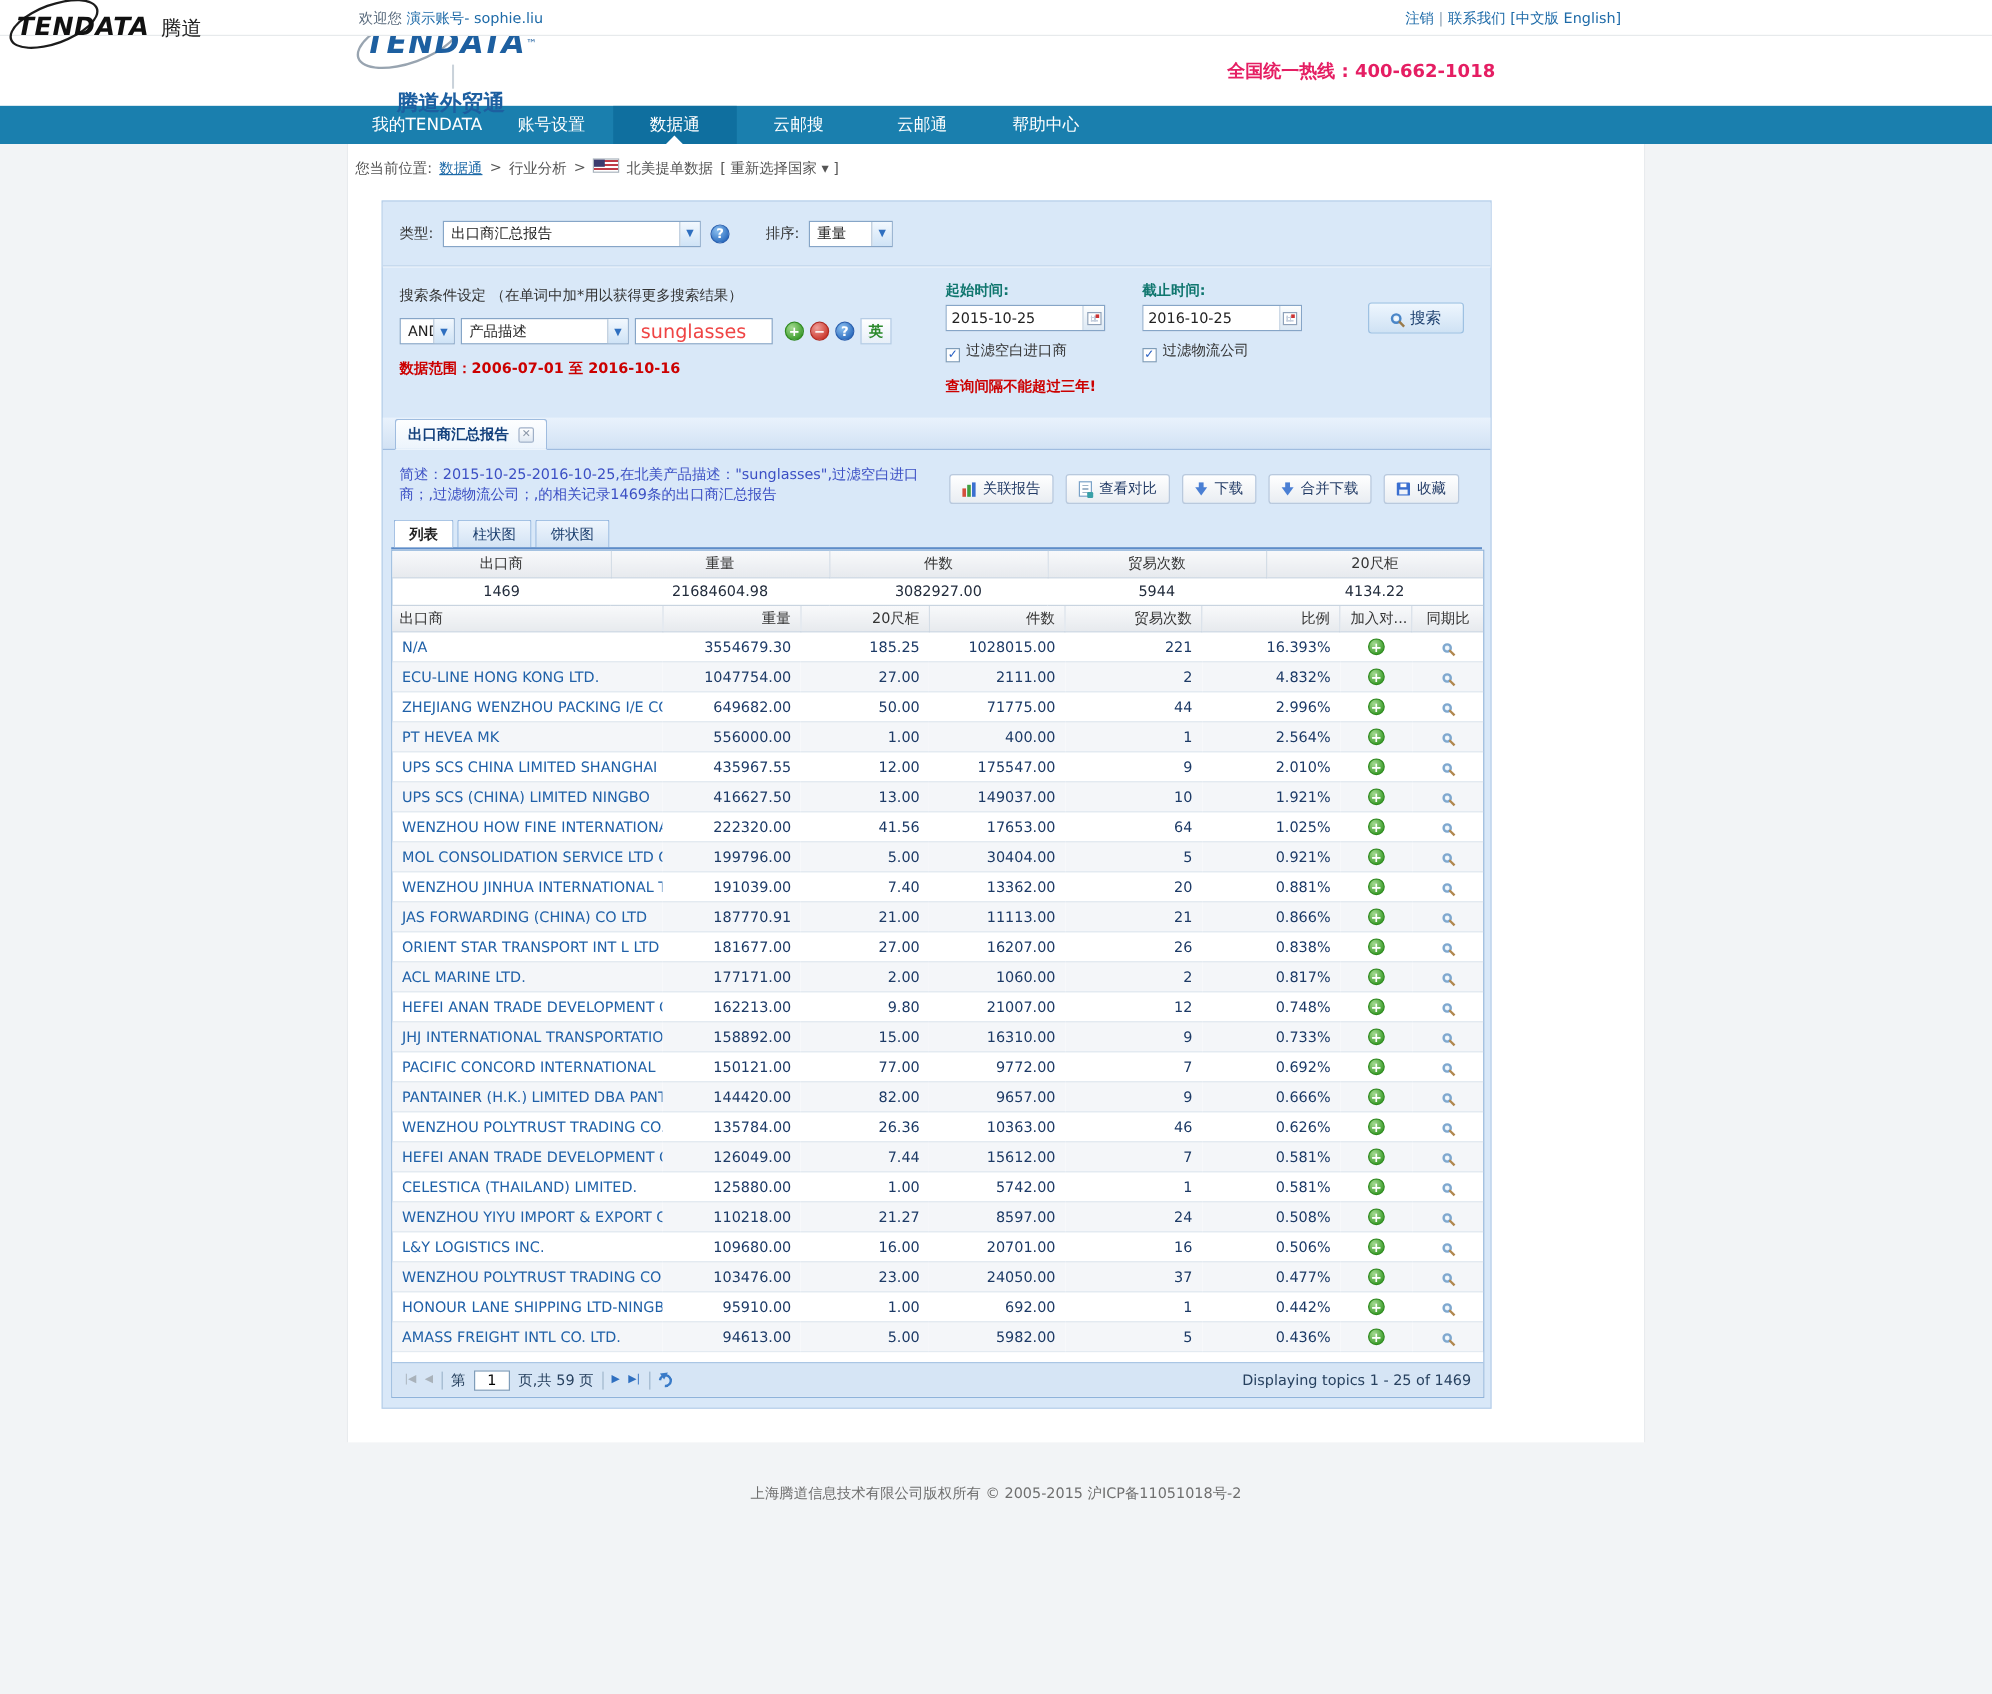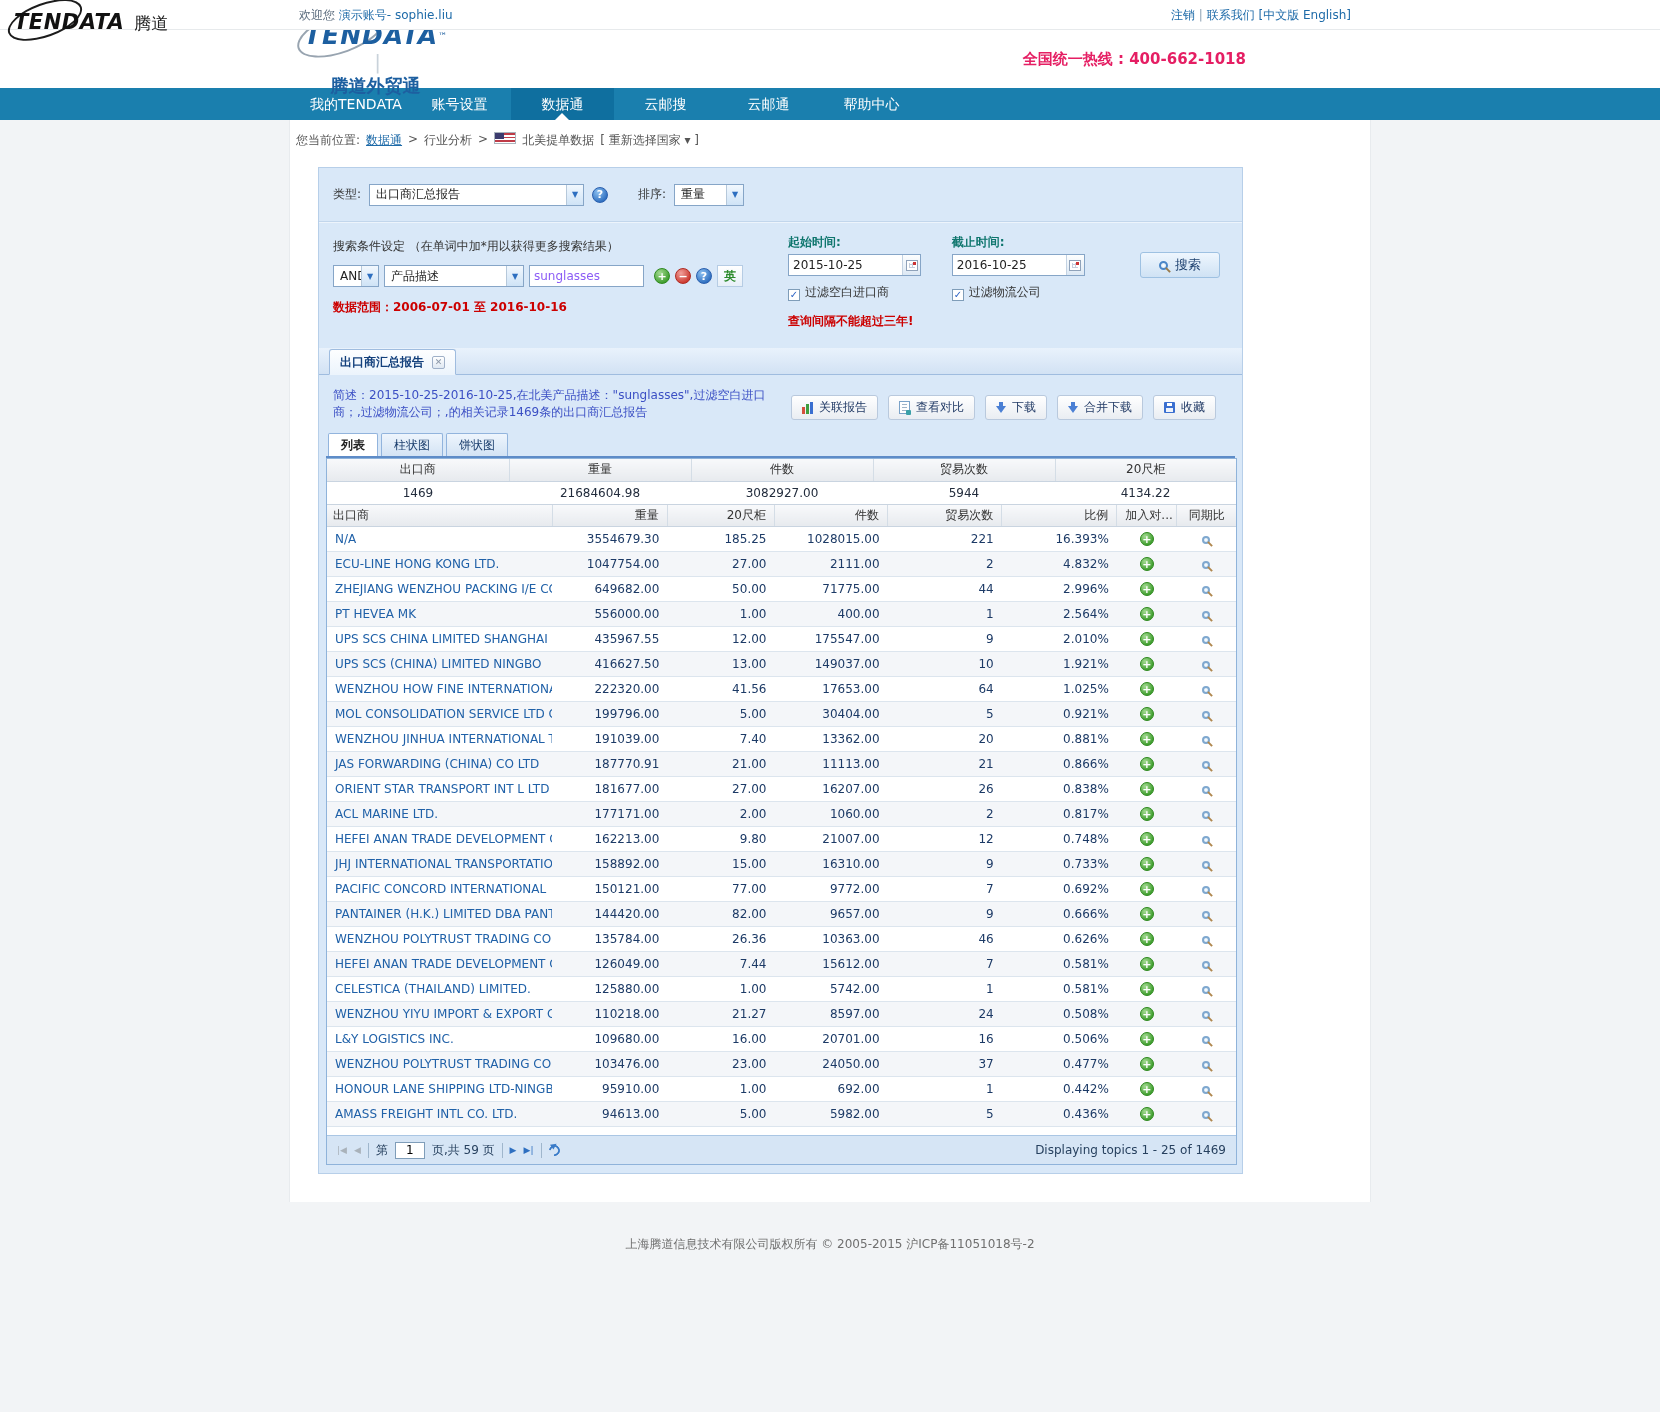--- a/index.html
+++ b/index.html
@@ -58,21 +58,21 @@
                   display:flex; align-items:center; justify-content:center; color:#2e6fc0; font-size:8px; }
   .ico-circle { width:16px; height:16px; border-radius:50%; display:inline-flex; align-items:center; justify-content:center;
                 color:#fff; font-size:11px; font-weight:bold; line-height:1; }
   .ico-help  { background:radial-gradient(circle at 35% 30%, #8cc0f0, #2f6fc0 75%); border:1px solid #2a5fae; }
   .ico-plus  { background:radial-gradient(circle at 35% 30%, #a4da92, #3f9e2e 75%); border:1px solid #2f8a1f; }
   .ico-minus { background:radial-gradient(circle at 35% 30%, #f0a09a, #cc3a30 75%); border:1px solid #b02a22; }
 
   .filter-main { position:relative; height:126px; padding:10px 14px; }
   .crit-title { color:#333; margin:6px 0 10px 0; }
   .crit-row { display:flex; align-items:center; gap:5px; }
-  .ipt { height:22px; border:1px solid #86a5c7; padding:0 4px; font-size:12px; font-family:"DejaVu Sans",sans-serif; color:#8b5cf6; }
+  .ipt { height:22px; border:1px solid #86a5c7; padding:0 4px; font-size:16px; font-family:"DejaVu Sans",sans-serif; color:#ef4444; }
   .en-badge { width:26px; height:22px; border:1px solid #b6cce4; background:linear-gradient(#ffffff,#e7eff8); color:#2c8a2c;
               font-weight:bold; display:inline-flex; align-items:center; justify-content:center; cursor:pointer; }
   .data-range { color:#c00; font-weight:bold; margin-top:12px; }
 
   .dates-zone { position:absolute; left:469px; top:12px; }
   .date-group { display:inline-block; vertical-align:top; width:160px; }
   .date-group .dlabel { font-weight:bold; color:#0f766e; margin-bottom:3px; }
   .dateipt { display:flex; width:133px; height:22px; border:1px solid #86a5c7; background:#fff; }
   .dateipt input { flex:1; border:0; outline:none; padding:0 4px; font-size:12px; color:#222; font-family:"DejaVu Sans",sans-serif; width:100px; }
   .calbtn { width:18px; border-left:1px solid #c3d2e2; background:linear-gradient(#fdfefe,#dce8f4); display:flex; align-items:center; justify-content:center; cursor:pointer; }

